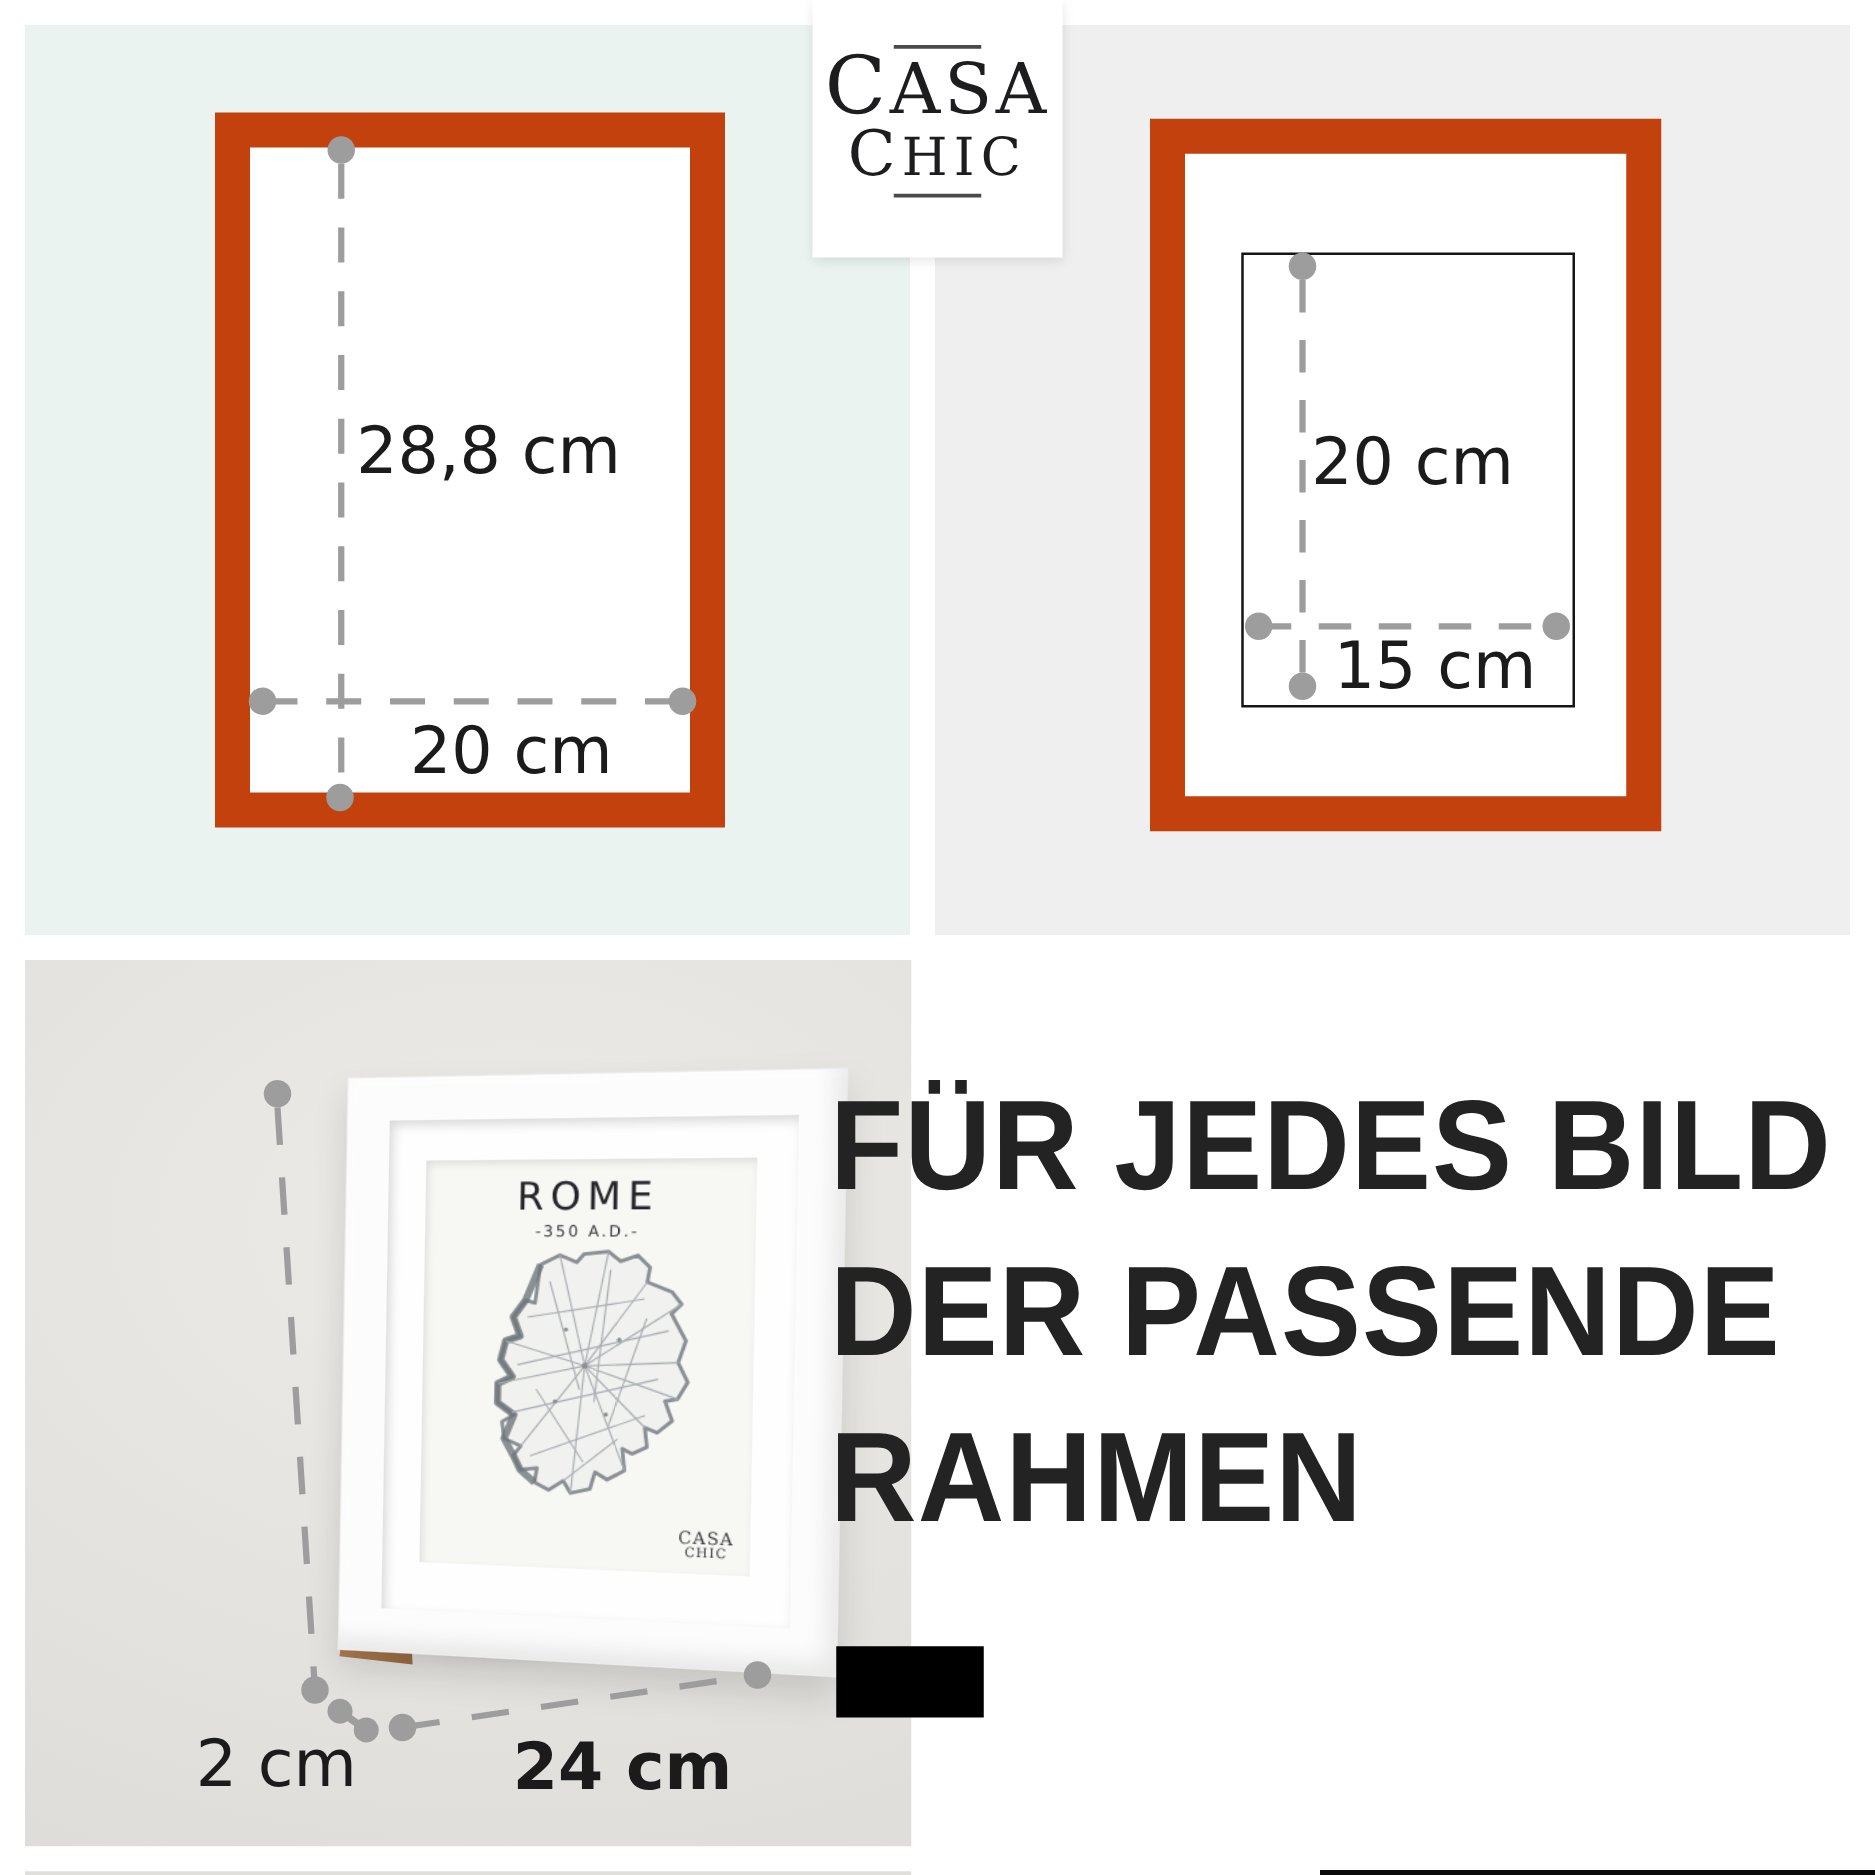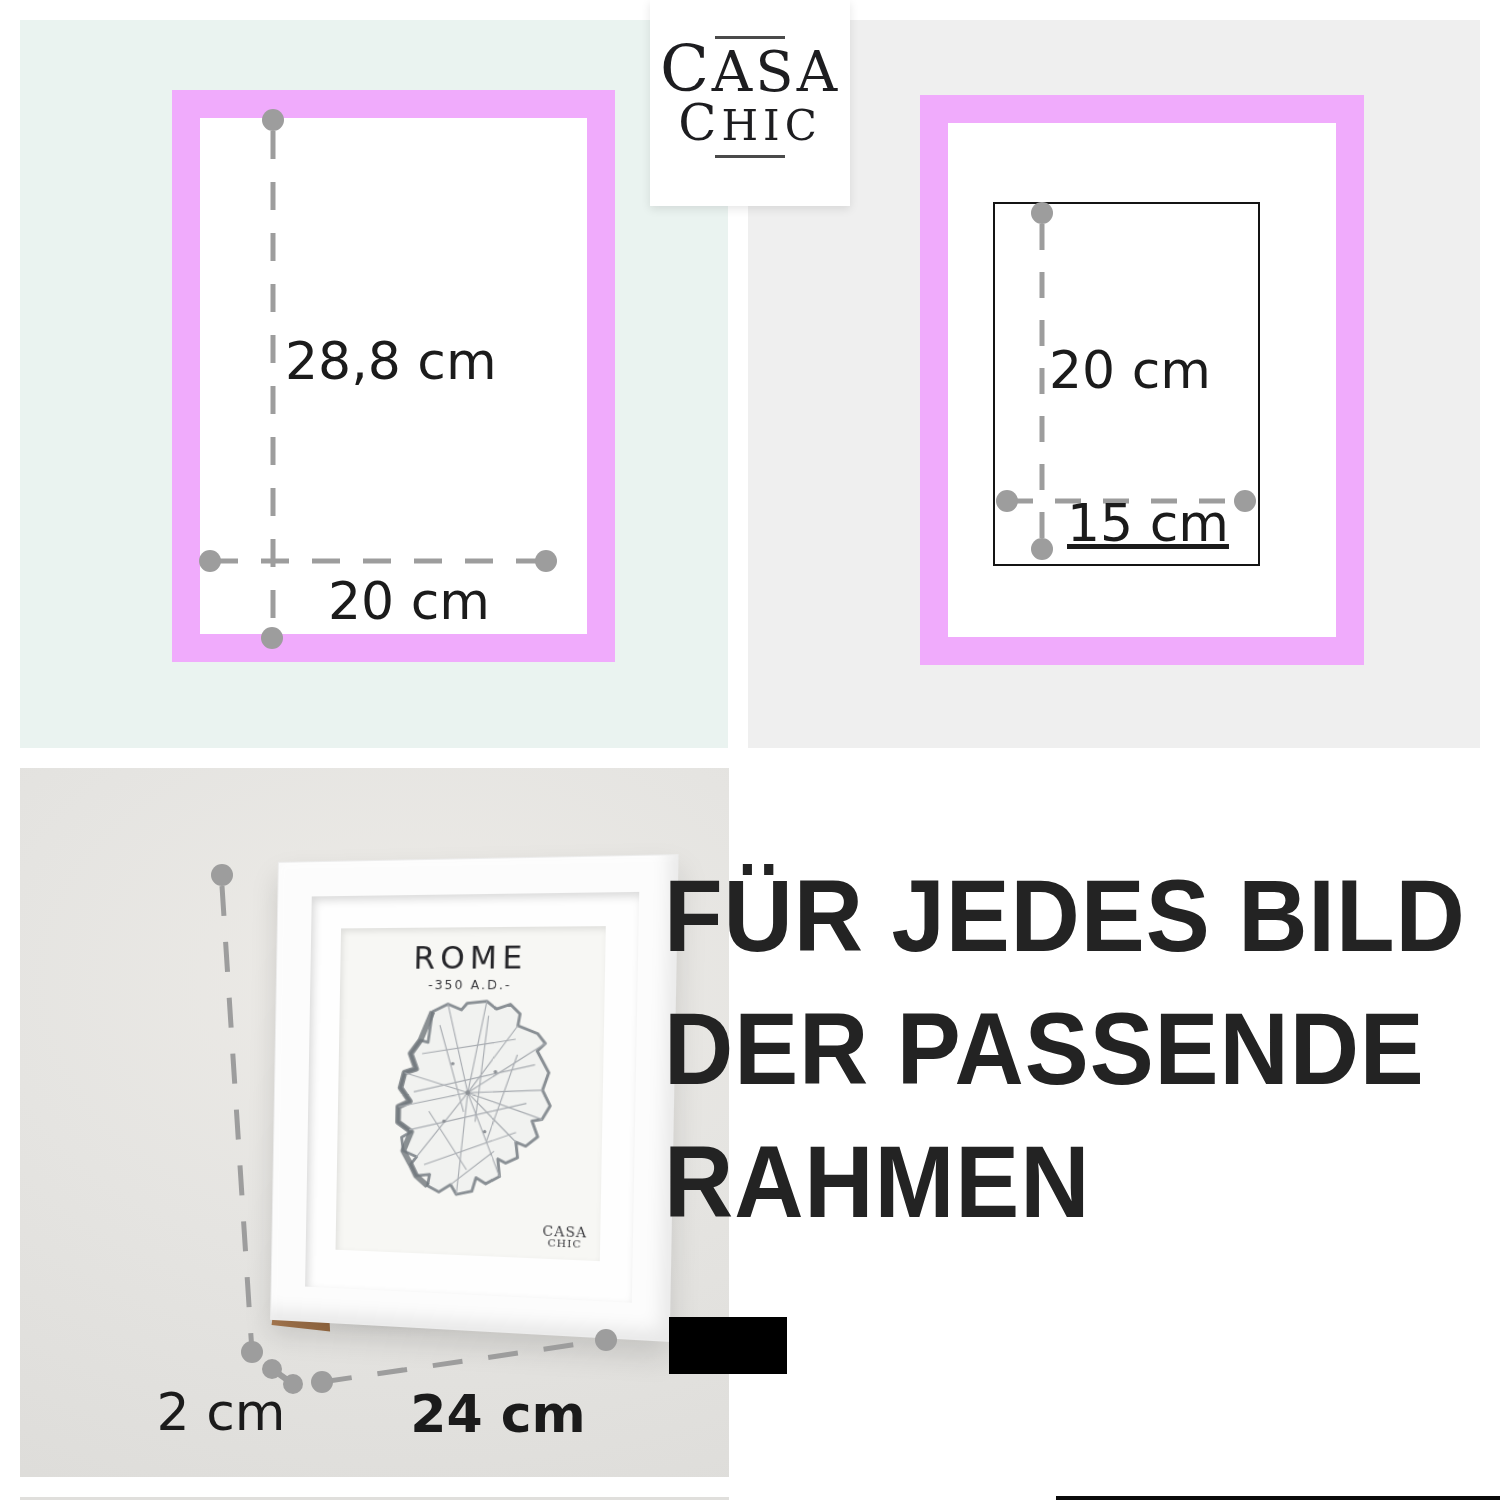--- a/index.html
+++ b/index.html
@@ -21,21 +21,21 @@
             box-shadow:0 3px 9px rgba(0,0,0,.10);text-align:center;color:#1d1d20;}
   .logo-rule{width:70px;height:3px;background:#4a4a4a;margin:0 auto;}
   .rule-top{margin-top:36px;}
   .rule-bottom{margin-top:7px;}
   .logo-casa{font-family:"DejaVu Serif",serif;font-size:56px;line-height:58px;letter-spacing:3px;margin-top:1px;}
   .logo-casa .init{font-size:64px;}
   .logo-chic{font-family:"DejaVu Serif",serif;font-size:42px;line-height:44px;letter-spacing:5px;margin-top:0px;}
   .logo-chic .init{font-size:50px;}
 
   
-  .bframe{position:absolute;background:#f0abfc;padding-left:35px;}
+  .bframe{position:absolute;background:#c2410c;}
   .bframe .inner{position:absolute;left:28px;top:28px;right:28px;bottom:28px;background:#ffffff;}
   .frame-left{left:172px;top:90px;width:408px;height:572px;}
   .frame-right{left:920px;top:95px;width:409px;height:570px;}
   .open-rect{position:absolute;left:73px;top:107px;width:263px;height:360px;border:2px solid #141414;background:transparent;}
 
   .measure-svg{position:absolute;left:0;top:0;}
   .mlabel{position:absolute;font-size:52px;color:#1b1b1b;white-space:nowrap;line-height:52px;}
   .tcenter{text-align:center;}
   .tright{text-align:right;}
 
@@ -95,21 +95,21 @@
     <div class="open-rect"></div>
     <svg class="measure-svg" width="409" height="570">
       <line x1="122" y1="129" x2="122" y2="444" stroke="#9d9d9d" stroke-width="5" stroke-dasharray="26 22"></line>
       <line x1="87" y1="406" x2="325" y2="406" stroke="#9d9d9d" stroke-width="5" stroke-dasharray="26 22"></line>
       <circle cx="122" cy="118" r="11" fill="#9d9d9d"></circle>
       <circle cx="122" cy="454" r="11" fill="#9d9d9d"></circle>
       <circle cx="87" cy="406" r="11" fill="#9d9d9d"></circle>
       <circle cx="325" cy="406" r="11" fill="#9d9d9d"></circle>
     </svg>
     <div class="mlabel tcenter" style="left:110px;top:249px;width:200px;">20 cm</div>
-    <div class="mlabel tcenter" style="left:128px;top:402px;width:200px;text-decoration:underline;">15 cm</div>
+    <div class="mlabel tcenter" style="left:128px;top:412px;width:200px;">15 cm</div>
   </div>
 
   <div class="logo-box">
     <div class="logo-rule rule-top"></div>
     <div class="logo-casa"><span class="init">C</span><span>ASA</span></div>
     <div class="logo-chic"><span class="init">C</span><span>HIC</span></div>
     <div class="logo-rule rule-bottom"></div>
   </div>
 
   <div class="panel panel-photo">

